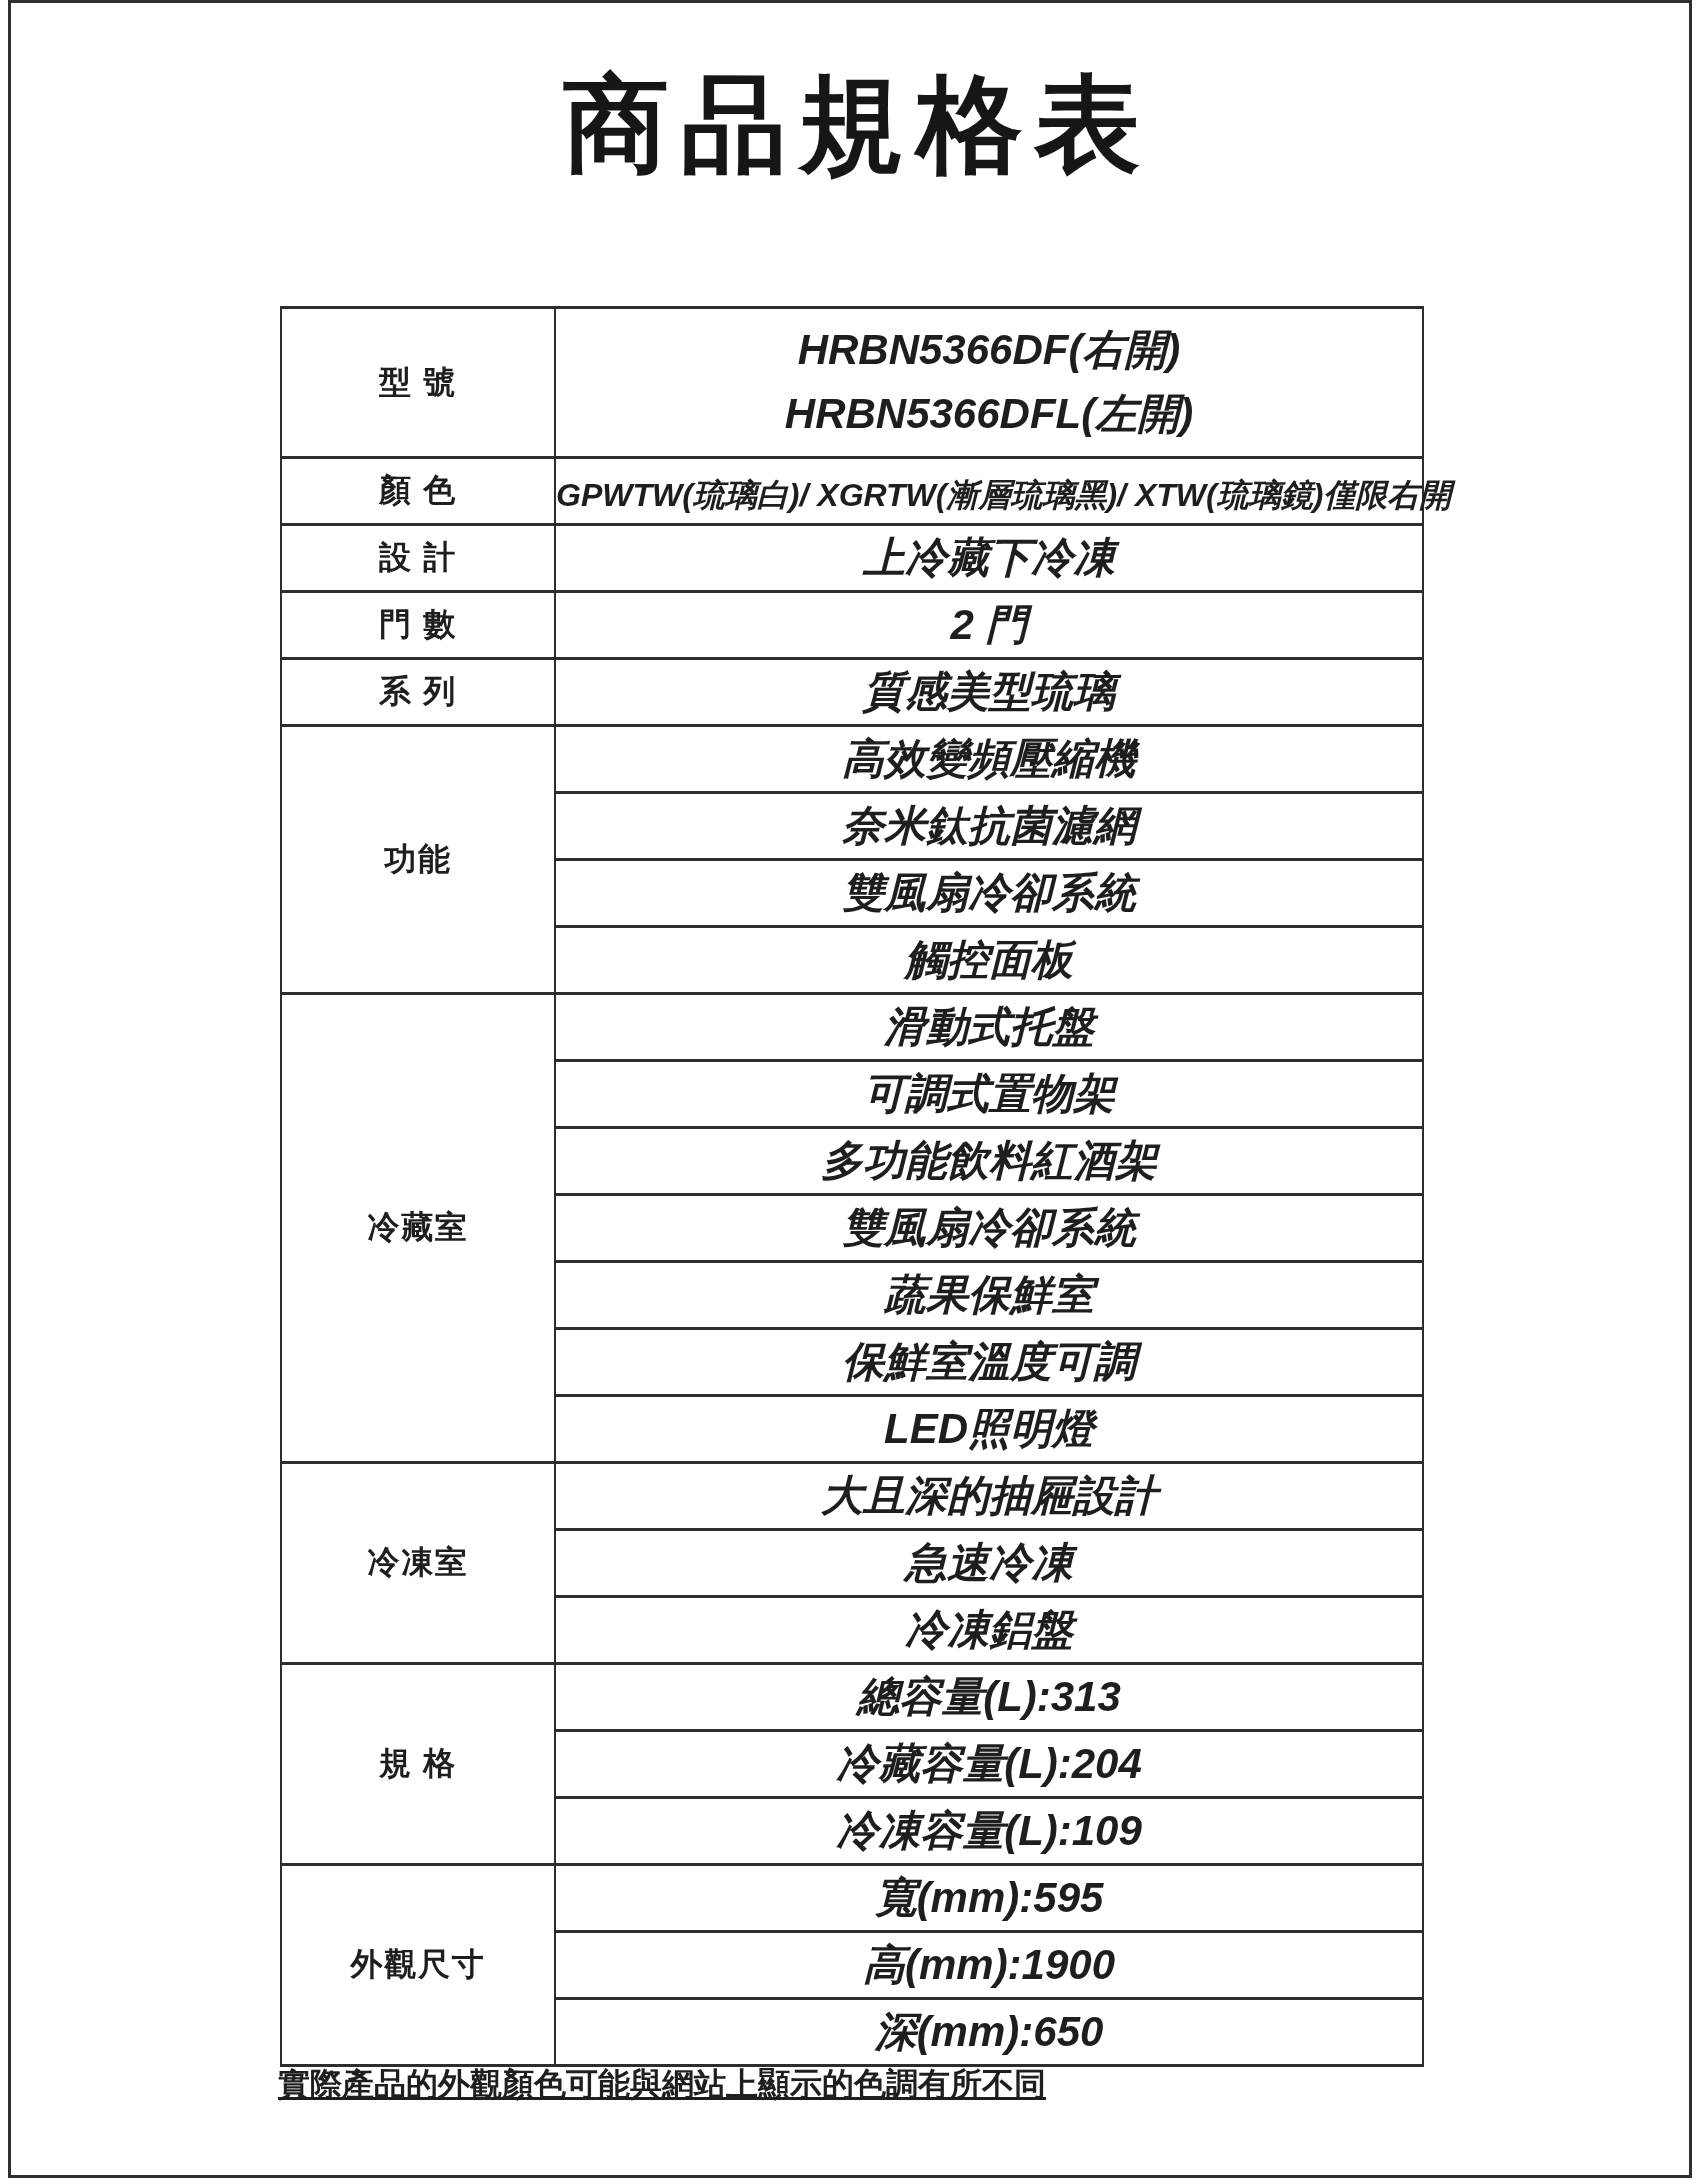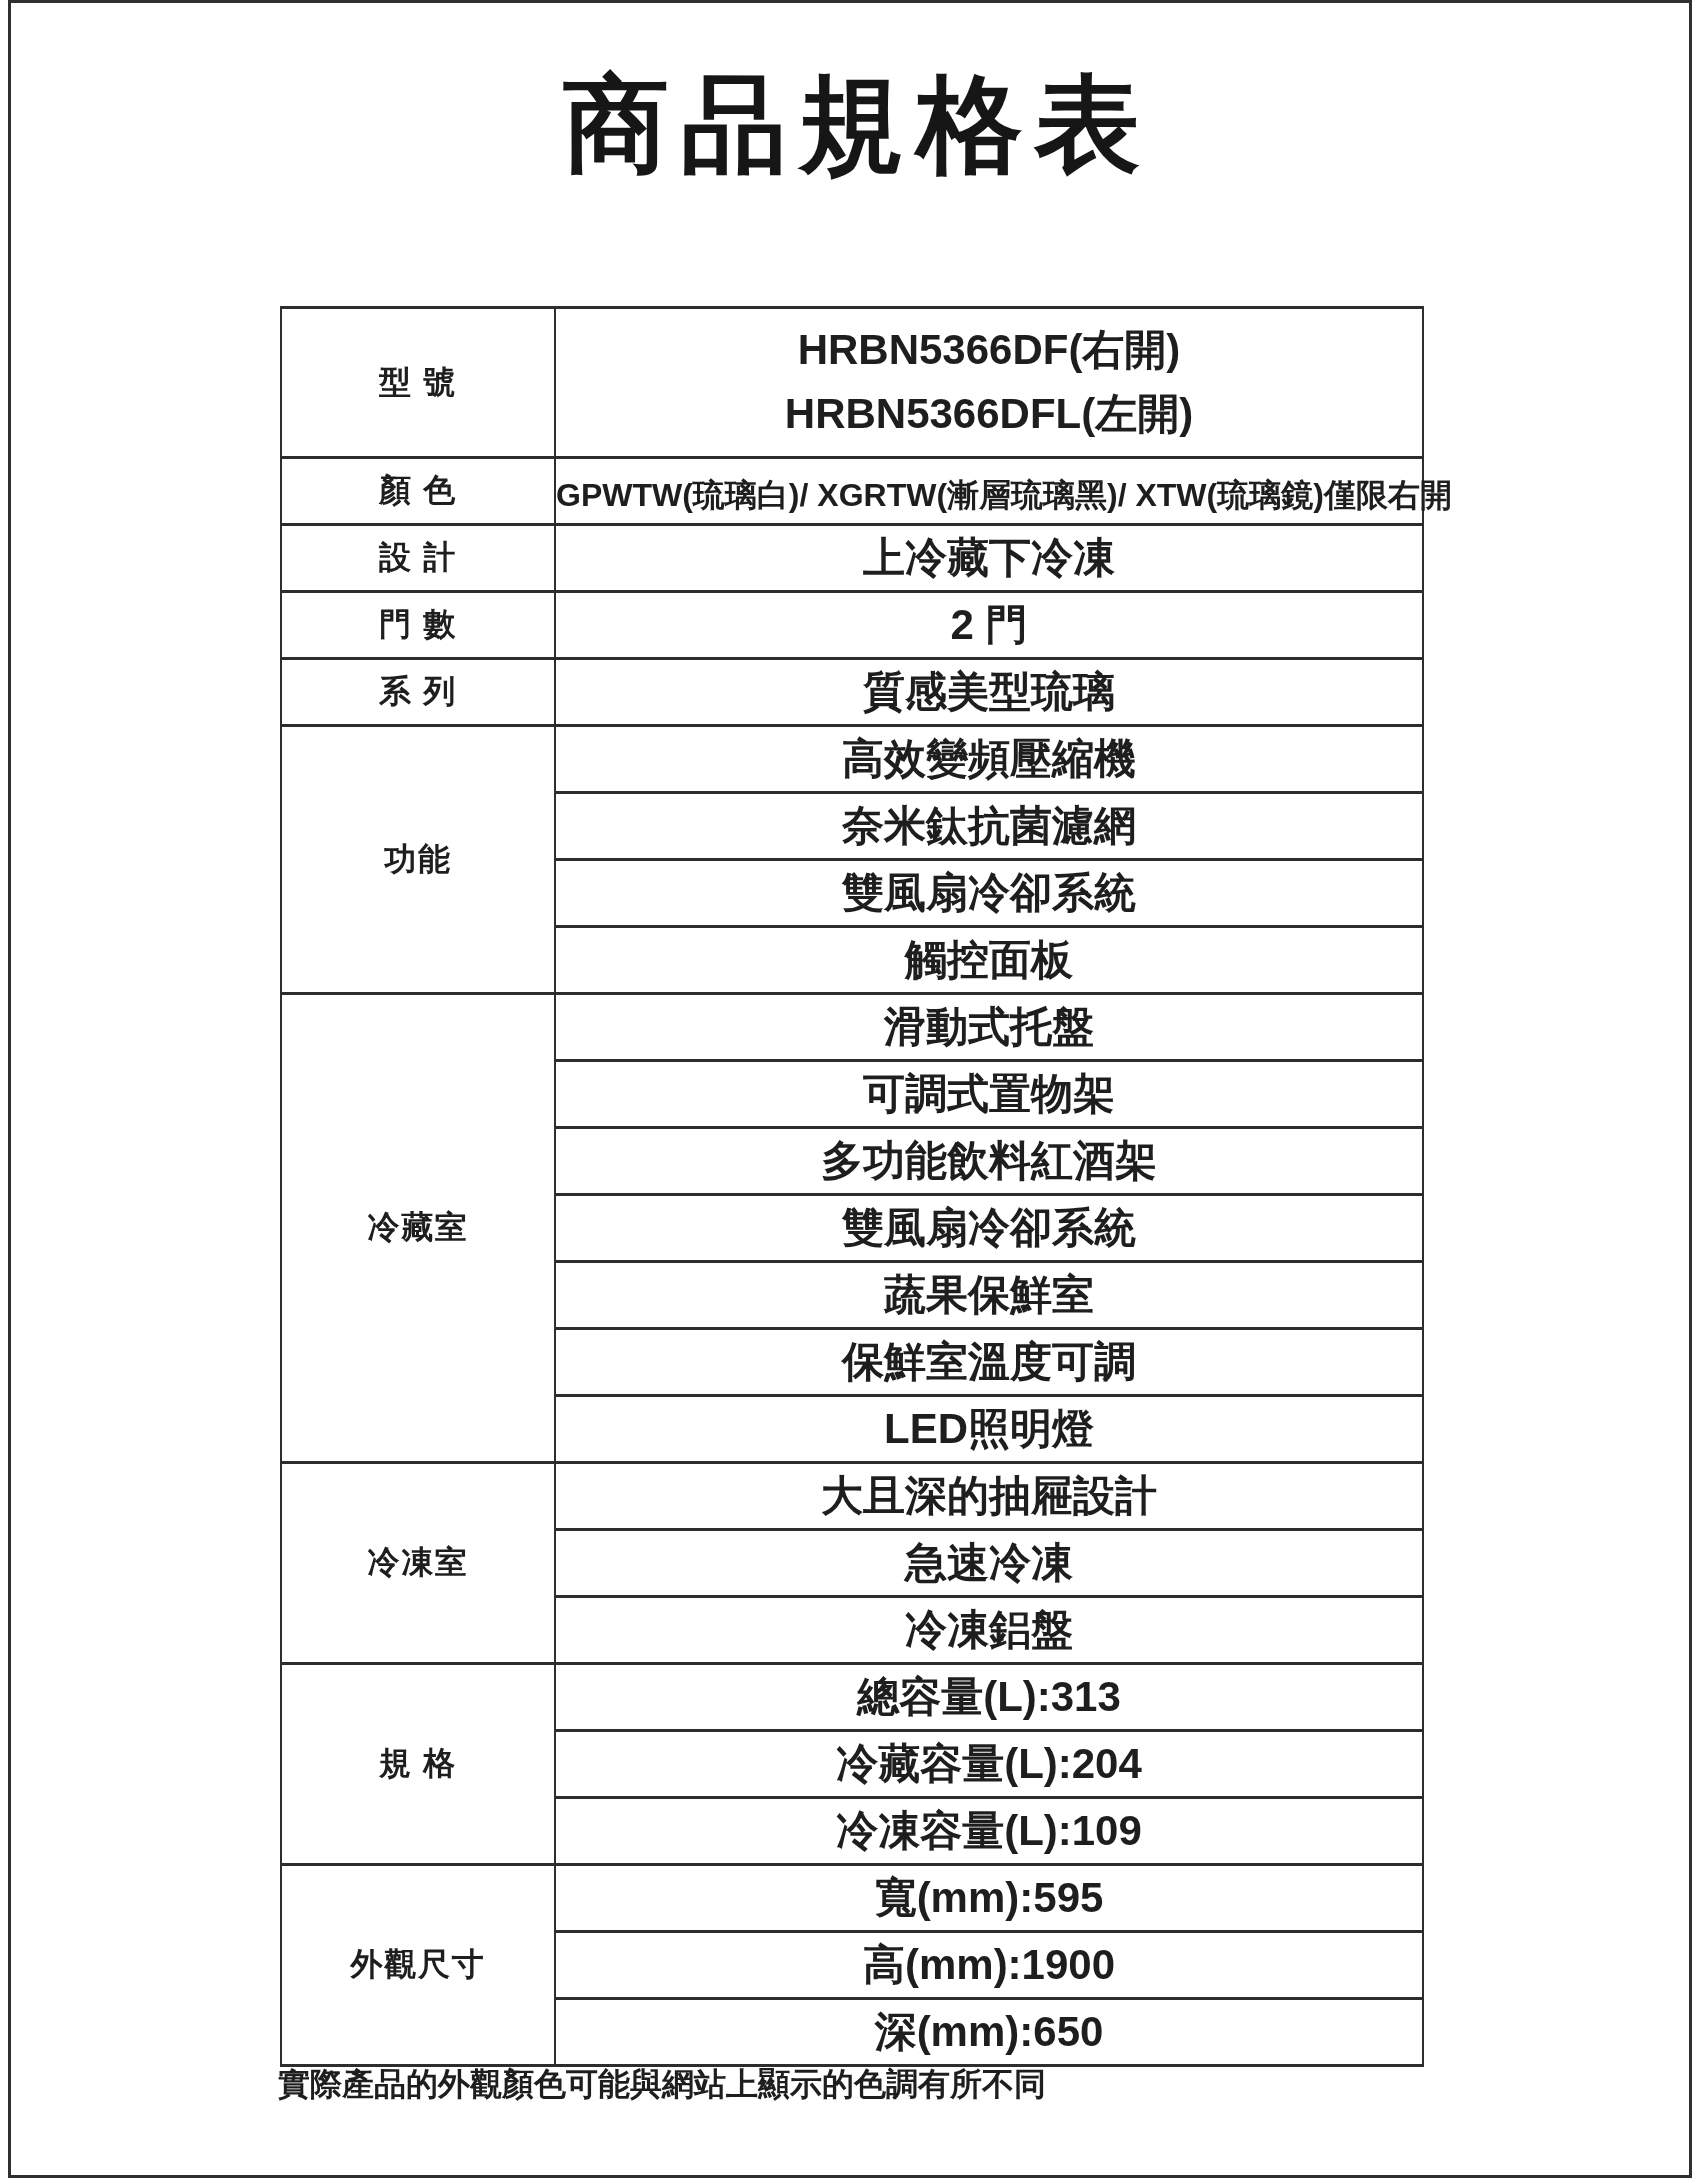--- a/index.html
+++ b/index.html
@@ -62,20 +62,21 @@
     font-weight: bold;
     color: #1e1e1e;
     background: #ffffff;
   }
   .spec-table th {
     font-size: 32px;
     letter-spacing: 1.7px;
   }
   .spec-table td {
     font-size: 42px;
+    font-style: italic;
   }
   .spec-table td .line {
     line-height: 1.0;
     padding: 1.7px 0;
   }
   .spec-table tr.row-model td .line {
     line-height: 1.45;
     font-size: 42px;
   }
   .spec-table tr.row-color td .line {
@@ -85,20 +86,21 @@
     margin-top: 8px;
   }
   .footer-note {
     position: absolute;
     left: 278px;
     top: 2063px;
     font-size: 32px;
     font-weight: bold;
     color: #1e1e1e;
     white-space: nowrap;
+    text-decoration: underline;
   }
 </style>
 </head>
 <body>
 
 <div class="page-border"></div>
 
 <h1 class="title">商品規格表</h1>
 
 <table class="spec-table" id="spec-table">

